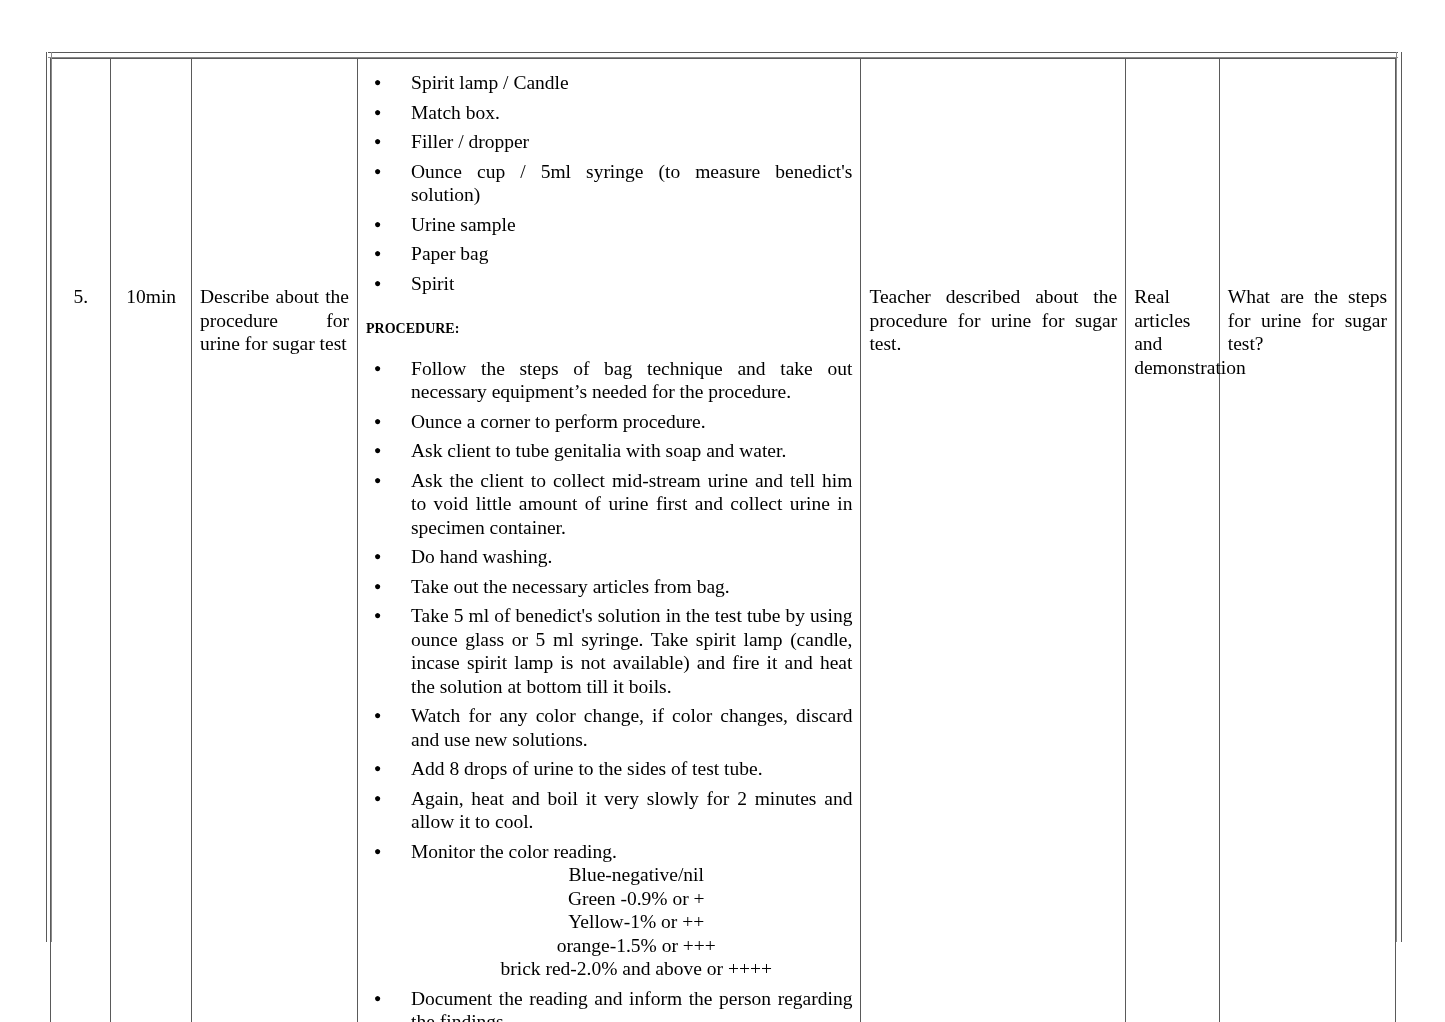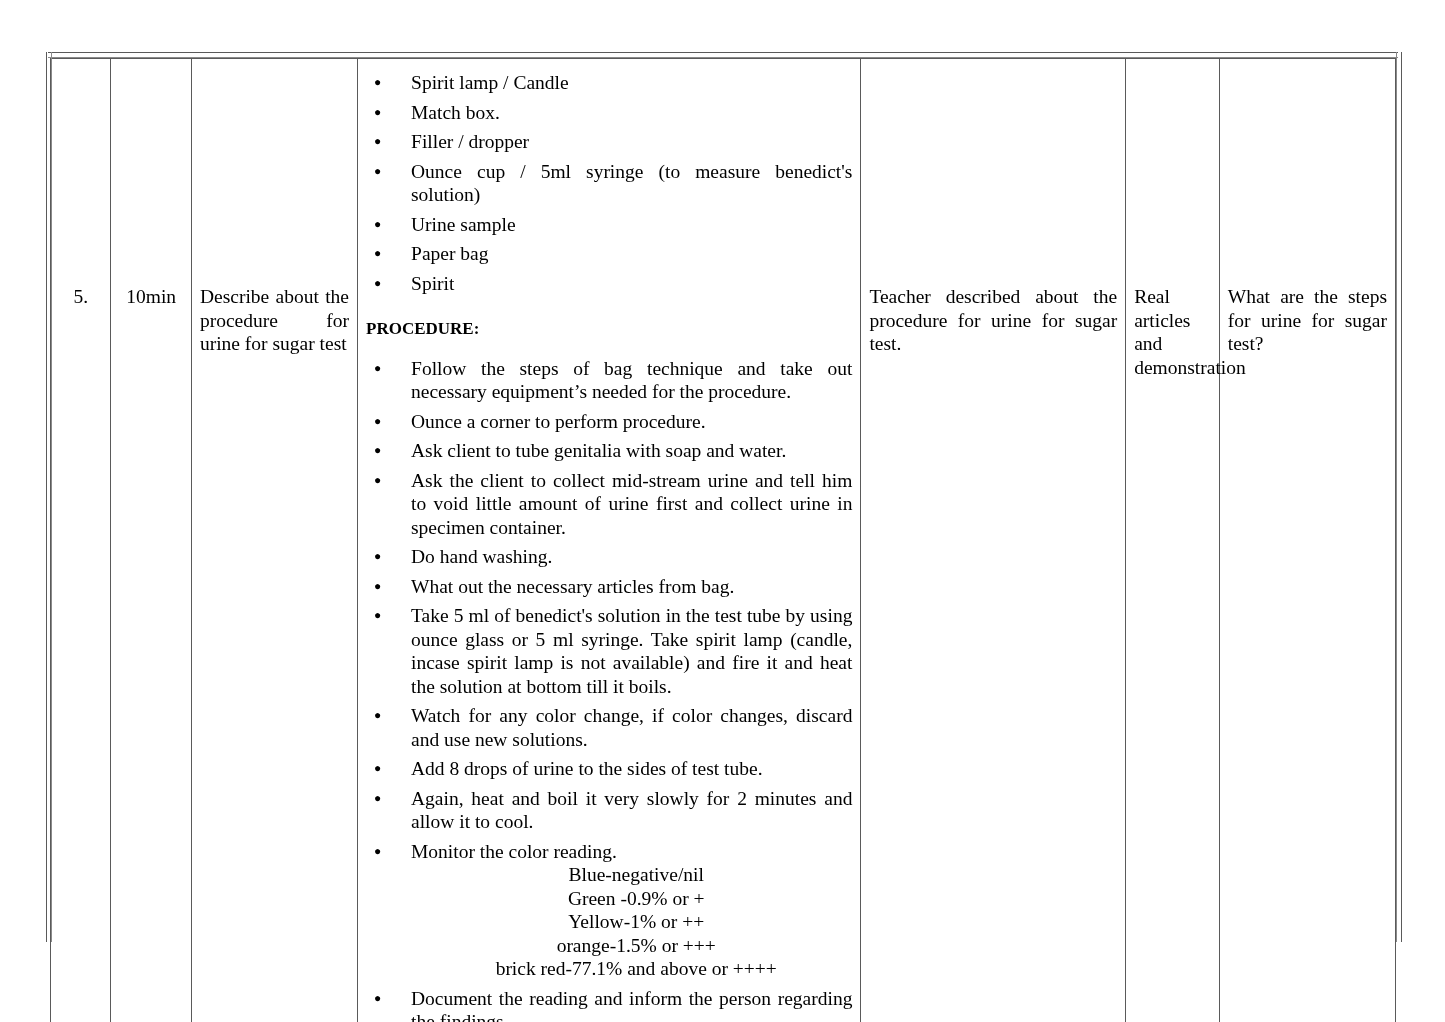--- a/index.html
+++ b/index.html
@@ -133,21 +133,21 @@
     position: absolute;
     left: 8px;
     top: -1px;
     font-size: 12px;
     line-height: 24px;
     color: #000;
   }
 
   .section-head {
     font-weight: bold;
-    font-size: 17px;
+    font-size: 14px;
     line-height: 23.5px;
     margin-top: 22px;
     margin-bottom: 16px;
   }
 
   .sub-lines {
     list-style: none;
     margin: 0;
     padding: 0 0 0 54px;
   }
@@ -216,34 +216,34 @@
             </ul>
 
             <div class="section-head">PROCEDURE:</div>
 
             <ul class="bullets">
               <li>Follow the steps of bag technique and take out necessary equipment’s needed for the procedure.</li>
               <li>Ounce a corner to perform procedure.</li>
               <li>Ask client to tube genitalia with soap and water.</li>
               <li>Ask the client to collect mid-stream urine and tell him to void little amount of urine first and collect urine in specimen container.</li>
               <li>Do hand washing.</li>
-              <li>What out the necessary articles from bag.</li>
+              <li>Take out the necessary articles from bag.</li>
               <li>Take 5 ml of benedict's solution in the test tube by using ounce glass or 5 ml syringe. Take spirit lamp (candle, incase spirit lamp is not available) and fire it and heat the solution at bottom till it boils.</li>
               <li>Watch for any color change, if color changes, discard and use new solutions.</li>
               <li>Add 8 drops of urine to the sides of test tube.</li>
               <li>Again, heat and boil it very slowly for 2 minutes and allow it to cool.</li>
               <li>Monitor the color reading.</li>
             </ul>
 
             <ul class="sub-lines">
               <li>Blue-negative/nil</li>
               <li>Green -0.9% or +</li>
               <li>Yellow-1% or ++</li>
               <li>orange-1.5% or +++</li>
-              <li>brick red-77.1% and above or ++++</li>
+              <li>brick red-2.0% and above or ++++</li>
             </ul>
 
             <ul class="bullets">
               <li>Document the reading and inform the person regarding the findings.</li>
             </ul>
           </div>
         </td>
 
         <td>
           <div class="cell justify">

